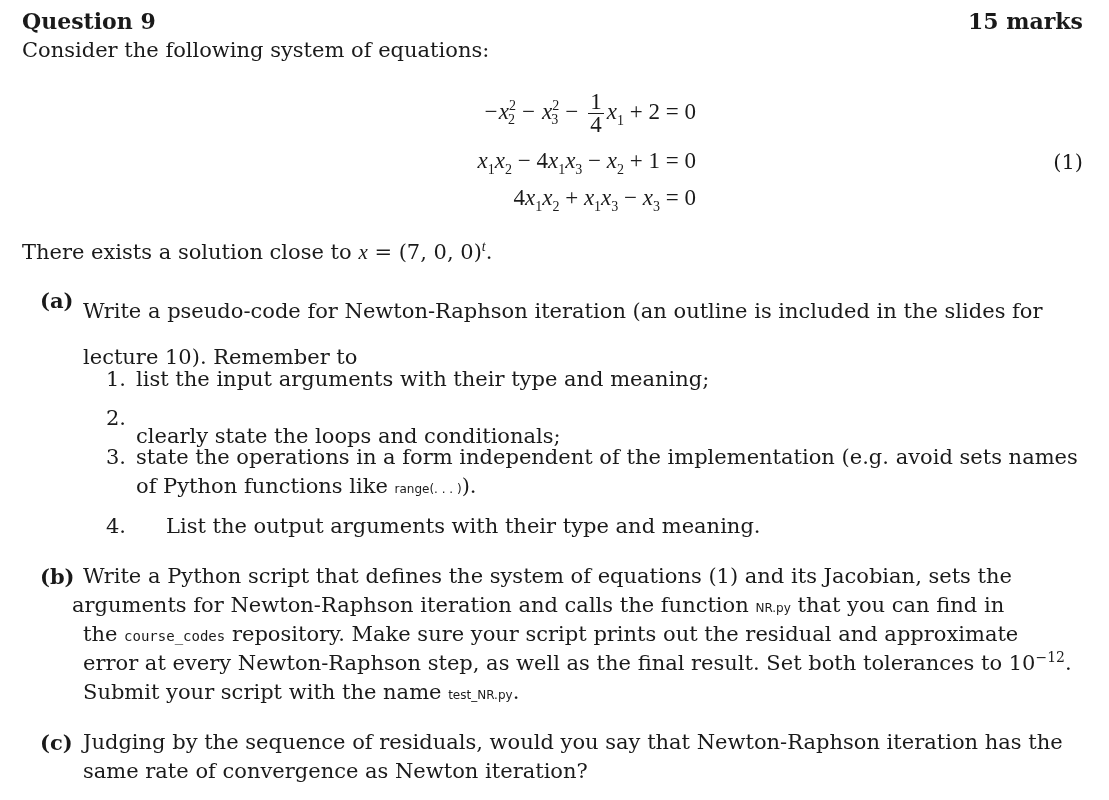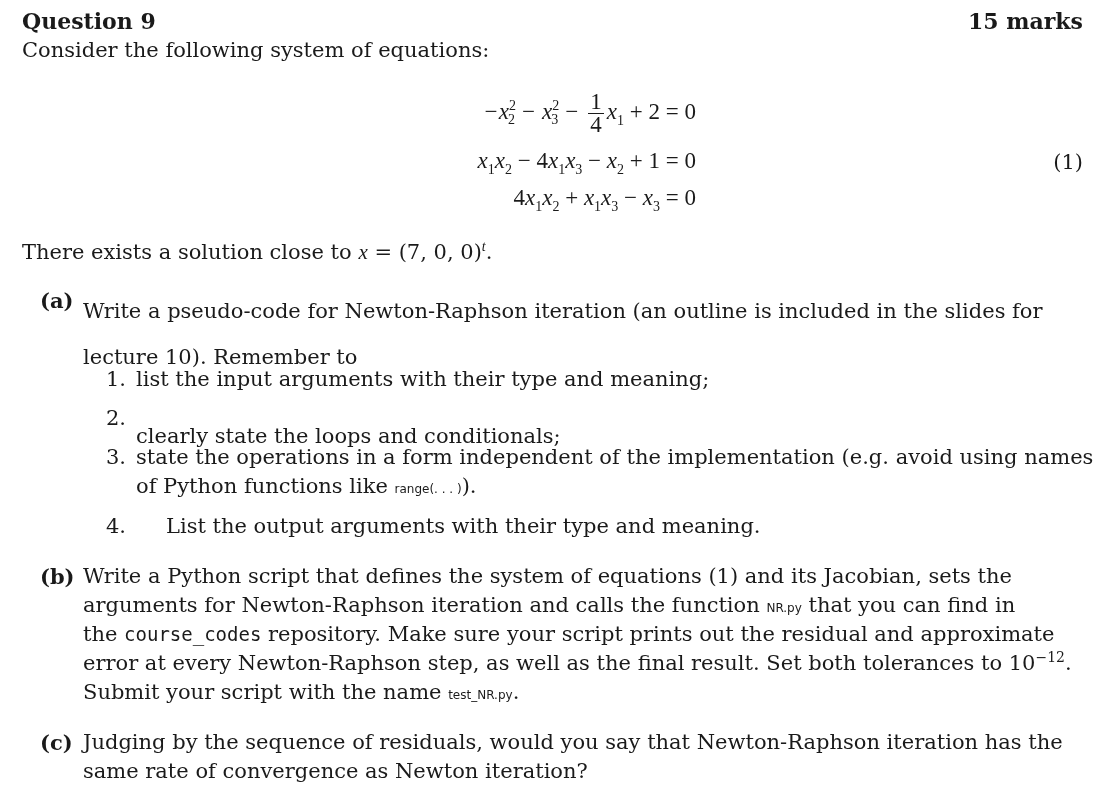--- a/index.html
+++ b/index.html
@@ -6,21 +6,21 @@
   body {
     width:1109px; height:800px; overflow:hidden; position:relative;
     font-family:"DejaVu Serif", "Liberation Serif", serif;
     color:#1a1a1a; font-size:21px;
   }
   .abs { position:absolute; white-space:nowrap; }
   .bold { font-weight:bold; }
   .math { font-family:"Liberation Serif", "DejaVu Serif", serif; font-style:italic; }
   .rm { font-style:normal; }
   .sans { font-family:"DejaVu Sans", "Liberation Sans", sans-serif; font-size:12px; }
-  .mono { font-family:"DejaVu Sans Mono", "Liberation Mono", monospace; font-size:19px; }
+  .mono { font-family:"DejaVu Sans Mono", "Liberation Mono", monospace; font-size:14px; }
   sup, sub { font-size:14px; line-height:0; }
   .eqline { position:absolute; font-family:"Liberation Serif", "DejaVu Serif", serif; font-size:23px; white-space:nowrap; }
   .frac { display:inline-block; vertical-align:middle; text-align:center; font-style:normal; margin:0 3px; }
   .frac span { display:block; line-height:22px; }
   .frac .num { border-bottom:1.3px solid #1a1a1a; padding:0 2px; }
 </style>
 </head>
 <body>
 
 <div class="abs bold" style="left:22px; top:8px; font-size:22px;">Question 9</div>
@@ -47,29 +47,29 @@
 <div class="abs" style="left:83px; top:317px;margin-top:28px;">lecture 10). Remember to</div>
 
 <div>
   <div class="abs" style="left:106px; top:367px;">1.</div>
   <div class="abs" style="left:136px; top:367px;">list the input arguments with their type and meaning;</div>
 
   <div class="abs" style="left:106px; top:406px;">2.</div>
   <div class="abs" style="left:136px; top:424px;">clearly state the loops and conditionals;</div>
 
   <div class="abs" style="left:106px; top:445px;">3.</div>
-  <div class="abs" style="left:136px; top:445px;">state the operations in a form independent of the implementation (e.g.  avoid using names</div>
+  <div class="abs" style="left:136px; top:445px;">state the operations in a form independent of the implementation (e.g.  avoid sets names</div>
   <div class="abs" style="left:136px; top:474px;"><span>of Python functions like </span><span class="sans">range(. . . )</span><span>).</span></div>
 
   <div class="abs" style="left:106px; top:514px;">4.</div>
   <div class="abs" style="left:136px; top:514px;margin-left:30px;">List the output arguments with their type and meaning.</div>
 </div>
 
 <div class="abs bold" style="left:40px; top:564px;">(b)</div>
 <div class="abs" style="left:83px; top:564px;">Write a Python script that defines the system of equations (1) and its Jacobian, sets the</div>
-<div class="abs" style="left:83px; top:593px;"><span>arguments for Newton-Raphson iteration and calls the function </span><span class="sans">NR.py</span><span> that you can find in</span></div>
+<div class="abs" style="left:72px; top:593px;"><span>arguments for Newton-Raphson iteration and calls the function </span><span class="sans">NR.py</span><span> that you can find in</span></div>
 <div class="abs" style="left:83px; top:622px;"><span>the </span><span class="mono">course_codes</span><span> repository. Make sure your script prints out the residual and approximate</span></div>
 <div class="abs" style="left:83px; top:651px;text-align:center;"><span>error at every Newton-Raphson step, as well as the final result. Set both tolerances to 10</span><sup>−12</sup><span>.</span></div>
 <div class="abs" style="left:83px; top:680px;"><span>Submit your script with the name </span><span class="sans">test_NR.py</span><span>.</span></div>
 
 <div class="abs bold" style="left:40px; top:730px;">(c)</div>
 <div class="abs" style="left:83px; top:730px;">Judging by the sequence of residuals, would you say that Newton-Raphson iteration has the</div>
 <div class="abs" style="left:83px; top:759px;">same rate of convergence as Newton iteration?</div>
 
 </body></html>

